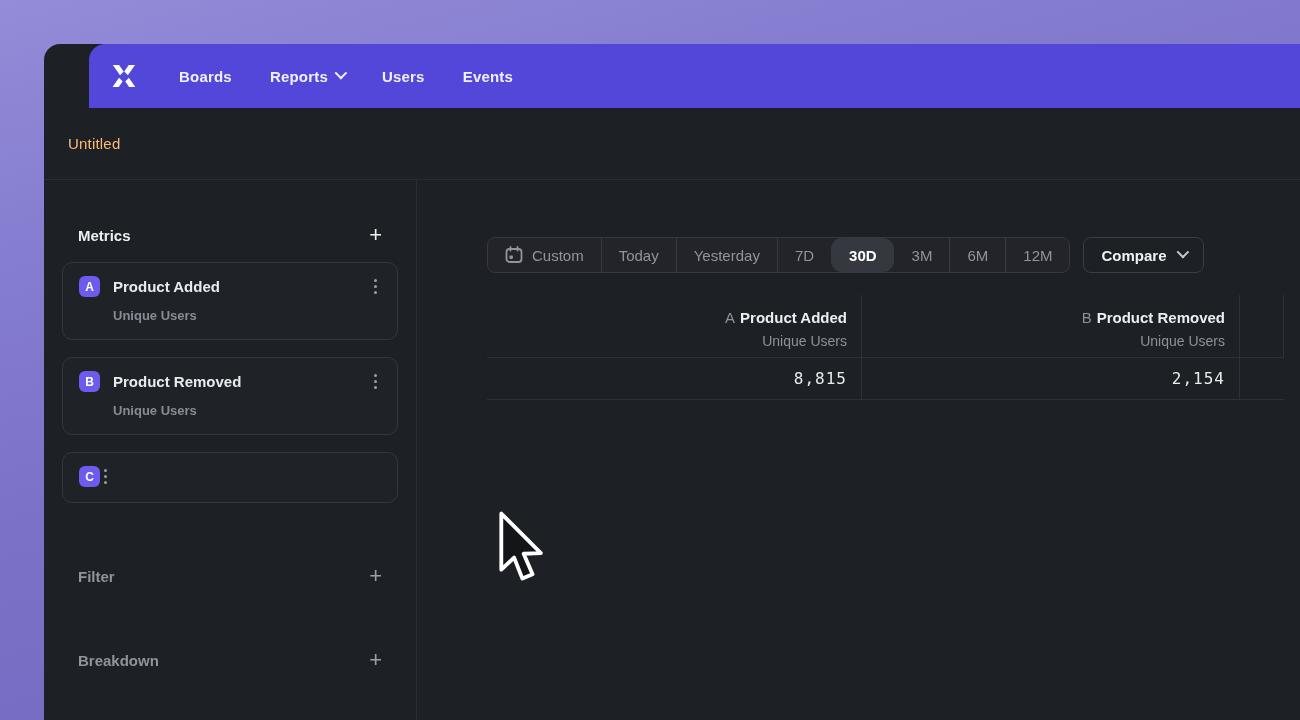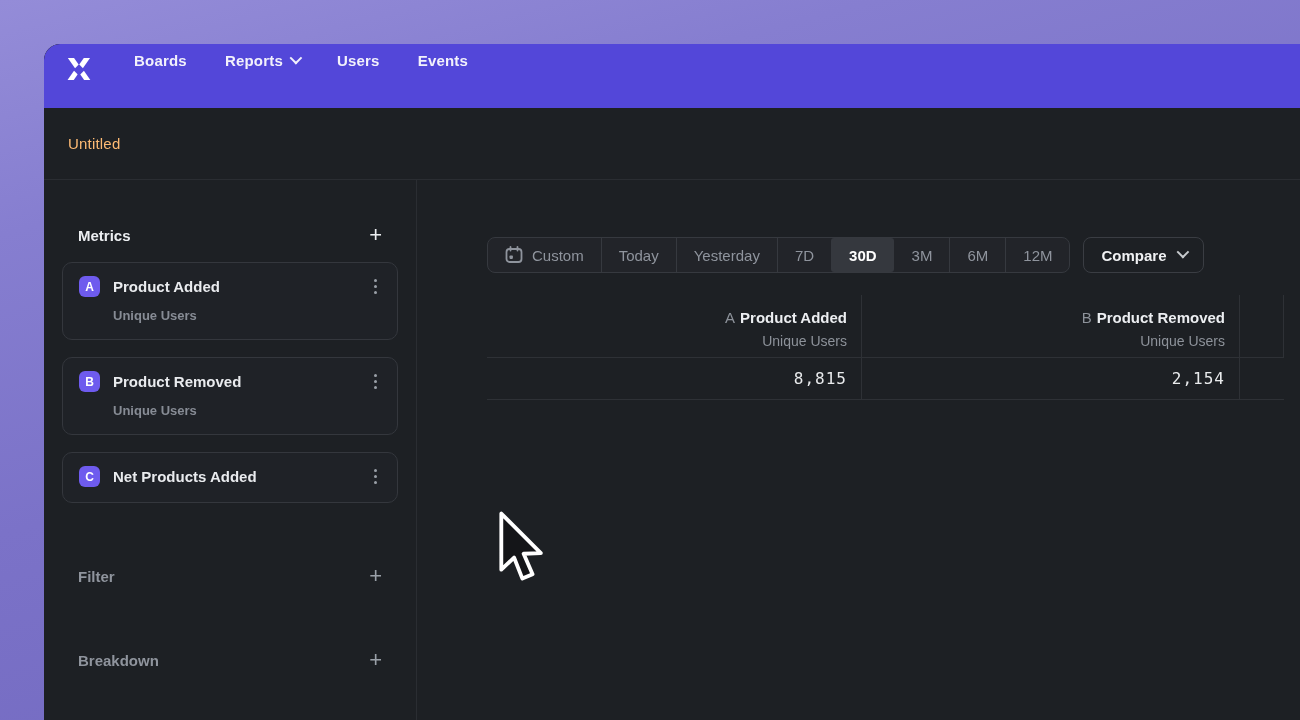--- a/index.html
+++ b/index.html
@@ -9,22 +9,23 @@
     background:linear-gradient(165deg,#948cd8 0%,#867ed0 22%,#7b72c8 50%,#6f66bd 100%);
   }
   .window {
     position:absolute; left:44px; top:44px; right:0; bottom:0;
     background:#1d2024; border-top-left-radius:16px; overflow:hidden;
     display:flex; flex-direction:column;
   }
   
   .nav {
     height:64px; flex:0 0 64px; background:#5347d9;
-    display:flex; align-items:flex-start; padding:8px 18px; position:relative;
+    display:flex; align-items:center; padding:8px 18px; position:relative;
     border-top-left-radius:16px;
+    margin-left:45px;
   }
   .logo { width:34px; height:34px; position:relative; display:flex; align-items:center; justify-content:center; }
   .logo .x { color:#fff; font-size:31px; font-weight:800; line-height:1; font-family:"DejaVu Sans", sans-serif; }
   .logo .hole { position:absolute; width:8px; height:8px; background:#5347d9; transform:rotate(45deg); left:13px; top:14px; }
   .nav-items { display:flex; align-items:center; gap:38px; margin-left:38px; }
   .nav-item { color:#f2f1fb; font-size:15px; font-weight:600; letter-spacing:.2px; display:flex; align-items:center; gap:7px; cursor:default; }
   .chev { width:9px; height:9px; border-right:2px solid #f2f1fb; border-bottom:2px solid #f2f1fb; transform:rotate(45deg) translateY(-2px); margin-top:-3px; }
   .search {
     position:absolute; left:552px; top:9px; width:540px; height:44px;
     background:rgba(255,255,255,0.09); border-radius:10px;
@@ -53,21 +54,21 @@
              display:flex; align-items:center; padding:0 14px; color:#dfe1e5; font-size:14px; }
   .side-section { display:flex; align-items:center; justify-content:space-between; padding:0 16px; margin-top:62px; }
   .side-section-label { color:#8f949d; font-size:15px; font-weight:600; }
   
   .main { flex:1; position:relative; }
   .toolbar { position:absolute; left:70px; top:57px; display:flex; align-items:center; }
   .segmented { display:flex; align-items:center; border:1px solid #36393f; border-radius:8px; background:#222429; height:36px; overflow:hidden; }
   .seg { height:34px; display:flex; align-items:center; gap:9px; padding:0 17px;
          color:#8f949d; font-size:15px; border-left:1px solid #36393f; cursor:default; white-space:nowrap; }
   .seg:first-child { border-left:none; }
-  .seg.selected { background:#35383e; color:#ffffff; font-weight:700; border-radius:3px; border-left-color:transparent; }
+  .seg.selected { background:#35383e; color:#ffffff; font-weight:700; border-radius:11px; border-left-color:transparent; }
   .seg.selected + .seg { border-left-color:transparent; }
   .compare-btn { margin-left:13px; height:36px; border:1px solid #3a3d43; border-radius:8px;
                  display:flex; align-items:center; gap:10px; padding:0 17px;
                  color:#f0f1f3; font-size:15px; font-weight:700; cursor:default; }
   .compare-btn .chev { border-color:#c7cace; }
   .cal-icon, .search-icon { display:block; }
   
   .table { position:absolute; left:70px; top:115px; right:16px; display:grid; grid-template-columns:375px 378px 1fr; }
   .th { border-right:1px solid #2e3136; padding:14px 14px 14px 0; text-align:right; height:62px; }
   .th:last-child, .td:last-child { border-right:none; }
@@ -141,21 +142,20 @@
               <i></i>
               <i></i>
             </span>
         </div>
         <div class="card-sub">Unique Users</div>
       </div>
 
       <div class="card">
         <div class="card-row">
           <span class="badge">C</span>
-          <span class="card-title">Net Products Added</span>
           <span class="kebab">
               <i></i>
               <i></i>
               <i></i>
             </span>
         </div>
       </div>
 
       <div class="side-section">
         <span class="side-section-label">Filter</span>

